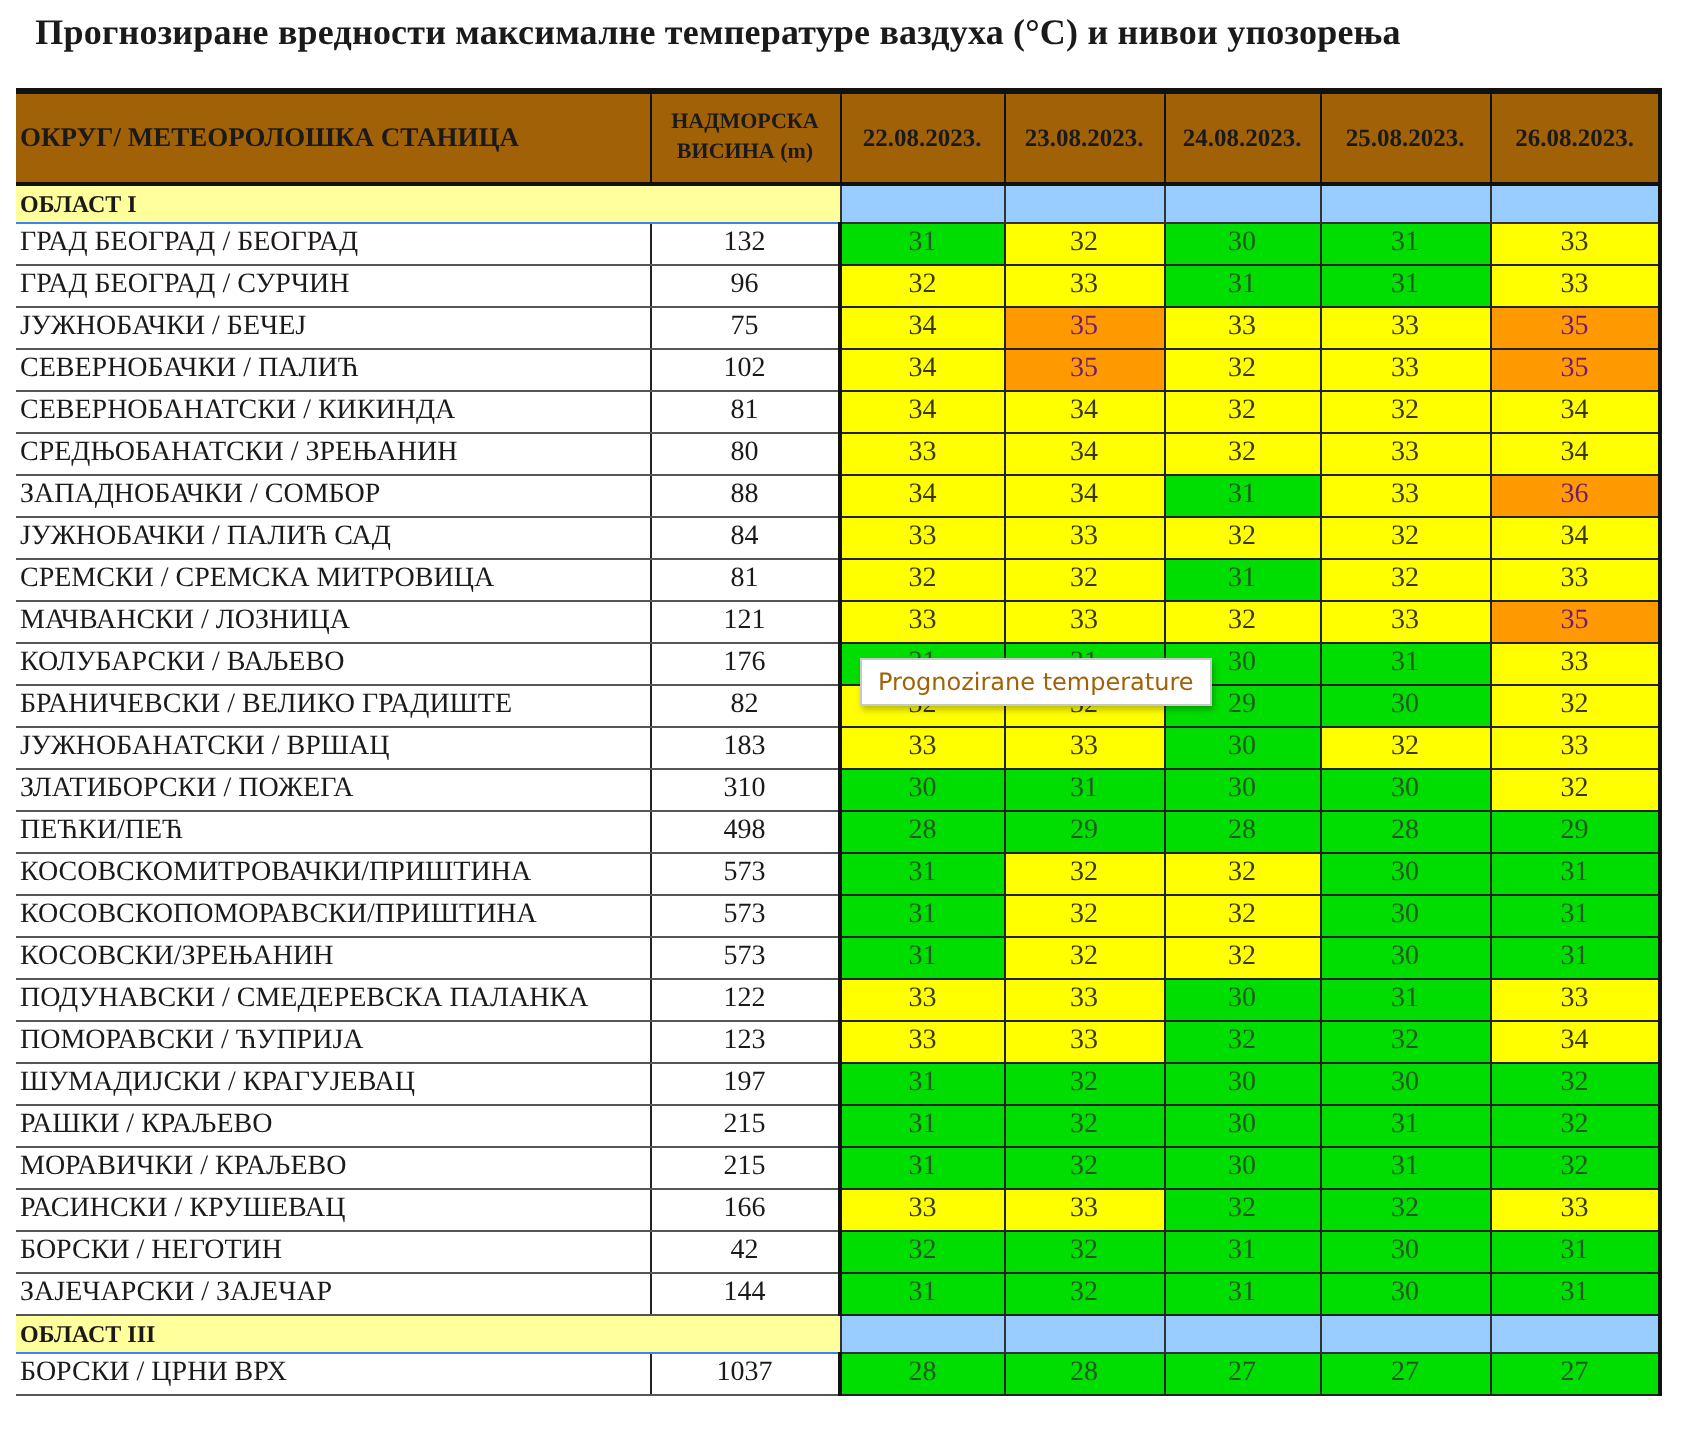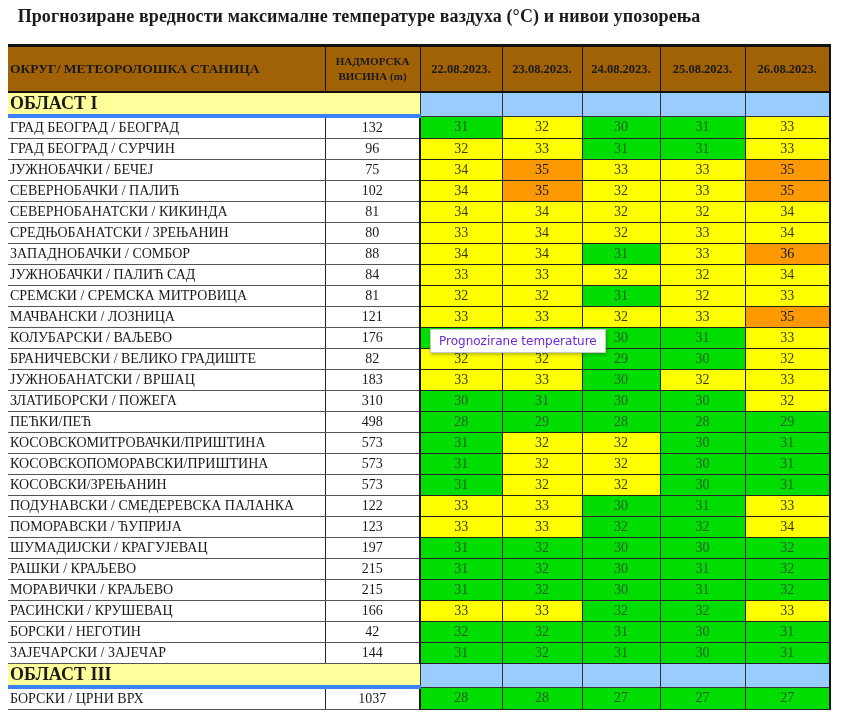--- a/index.html
+++ b/index.html
@@ -17,35 +17,35 @@
   col.c-d4 { width: 85px; }
   col.c-d5 { width: 85px; }
   th, td { padding: 0; margin: 0; }
   thead th { height: 44px; border-top: 3px solid #111; border-bottom: 2px solid #111;
              border-left: 1px solid #111; border-right: 1px solid #111; background: #a16207;
              font-weight: bold; font-size: 13px; text-align: center; vertical-align: middle; }
   thead th.h-name { text-align: left; padding-left: 2px; font-size: 13.5px; border-left: none; white-space: nowrap; }
   thead th.h-alt { font-size: 11px; line-height: 15px; }
   thead th.h-date { font-size: 12.5px; margin-left: 48px; }
   thead th.h-last { border-right: 2px solid #111; }
-  tr.region td.r-label { background: #ffff9c; font-weight: bold; font-size: 18px; height: 18px;
-                         padding-left: 2px; border-bottom: 4px solid #3b82f6; }
+  tr.region td.r-label { background: #ffff9c; font-weight: bold; font-size: 12px; height: 18px;
+                         padding-left: 2px; border-bottom: 1px solid #3b82f6; }
   tr.region td.r-blank { background: #99ccff; border: 1px solid #333; height: 18px; }
   tr.region td.r-blank.last { border-right: 2px solid #111; }
   tr.station td { height: 20px; font-size: 14px; border-bottom: 1px solid #555; }
   tr.station td.s-name { padding-left: 2px; white-space: nowrap; overflow: hidden; background: #fff; }
   tr.station td.s-alt { text-align: center; border-left: 1px solid #222; border-right: 2px solid #111; background: #fff; }
   tr.station td.s-val { text-align: center; border: 1px solid #222; font-size: 14px; }
   tr.station td.s-val.last { border-right: 2px solid #111; }
   .lvl-green { background: #00dd00; color: #205a20; }
   .lvl-yellow { background: #ffff00; color: #3a3a00; }
-  .lvl-orange { background: #ff9900; color: #0f172a; }
+  .lvl-orange { background: #ff9900; color: #701a75; }
   .tooltip { position: absolute; left: 430px; top: 329px; background: #ffffff;
              border: 1px solid #c8c8c8; box-shadow: 1px 2px 3px rgba(0,0,0,0.25);
-             font-family: "DejaVu Sans", sans-serif; font-size: 12px; color: #6d28d9;
+             font-family: "DejaVu Sans", sans-serif; font-size: 12px; color: #a16207;
              padding: 4px 8px; white-space: nowrap; }
 </style>
 </head>
 <body>
 
 <div class="title">Прогнозиране вредности максималне температуре ваздуха (°C) и нивои упозорења</div>
 
 <div class="tbl-wrap">
   <table>
     <colgroup>

